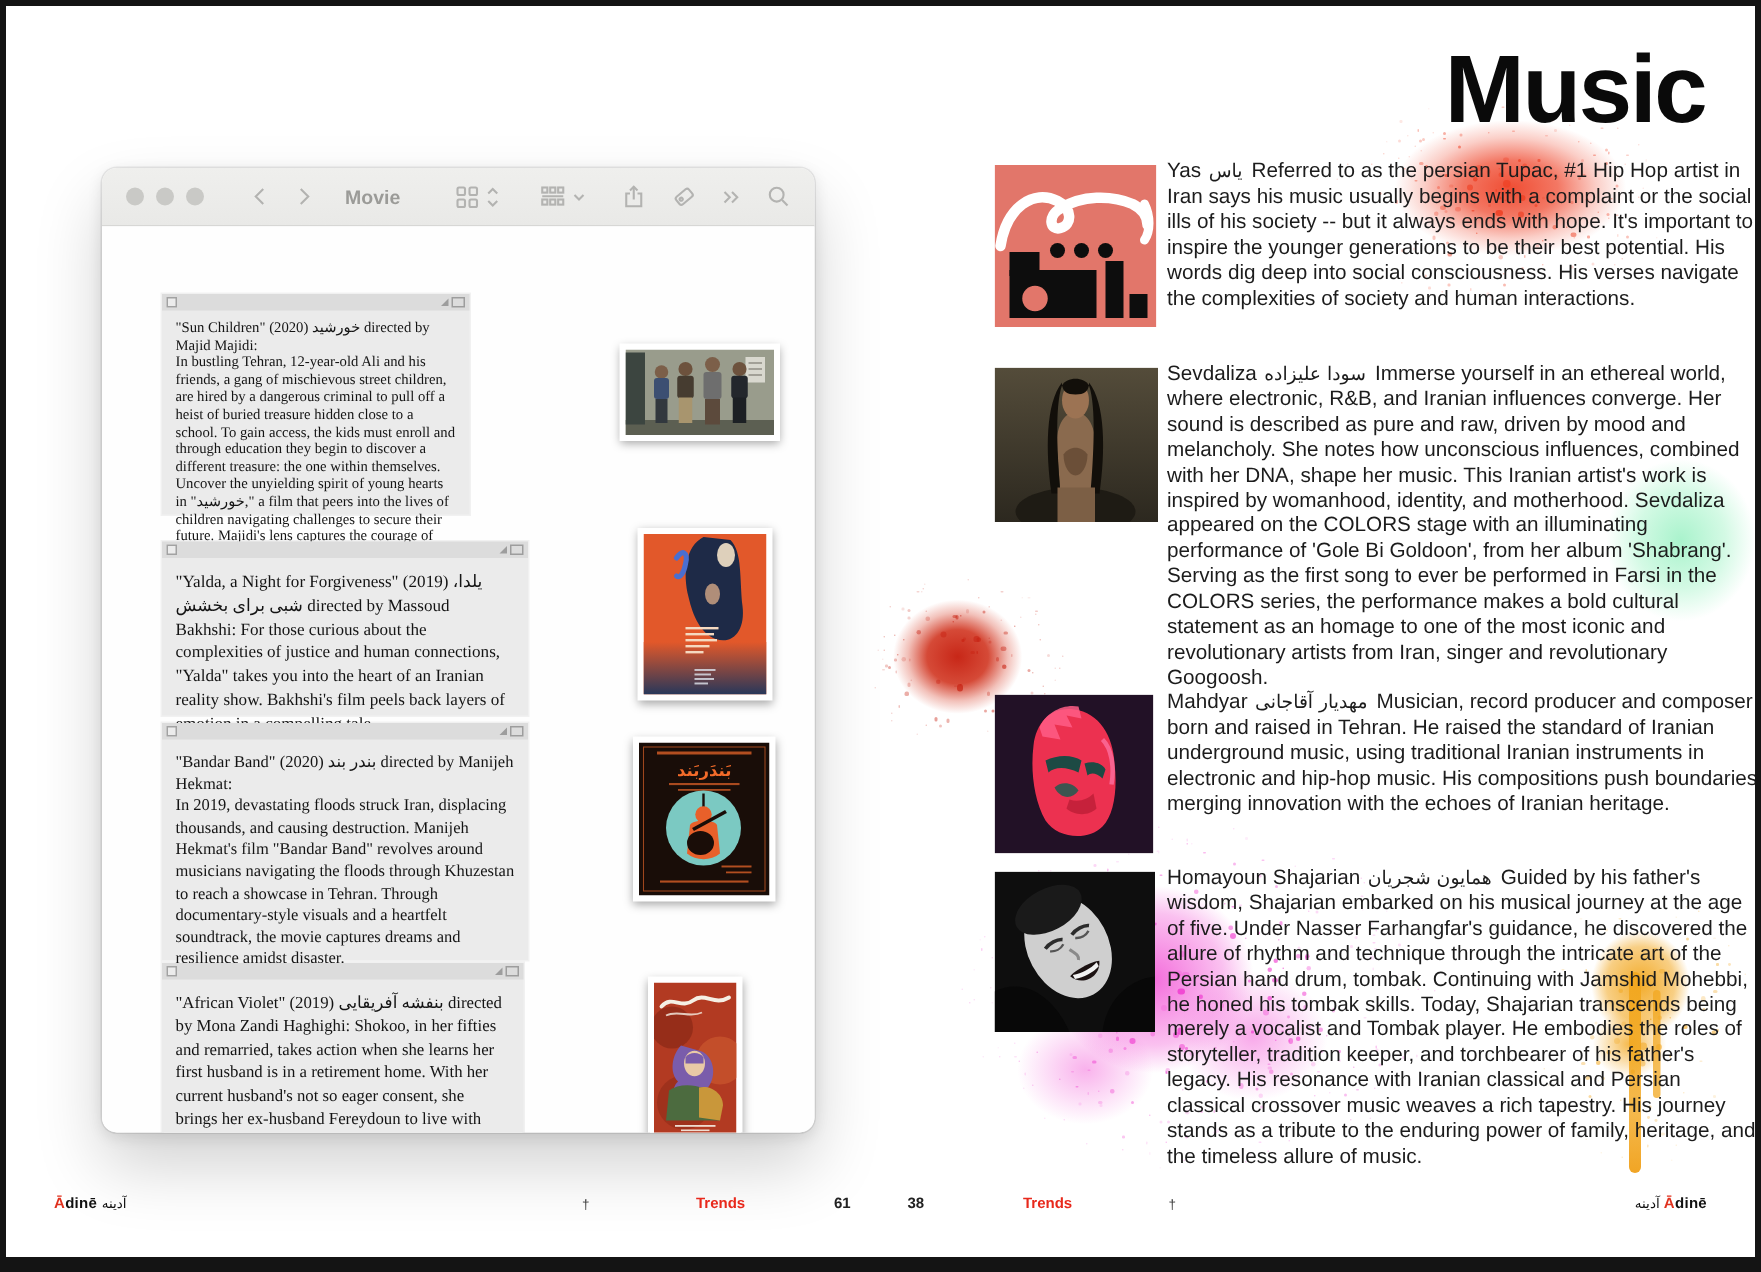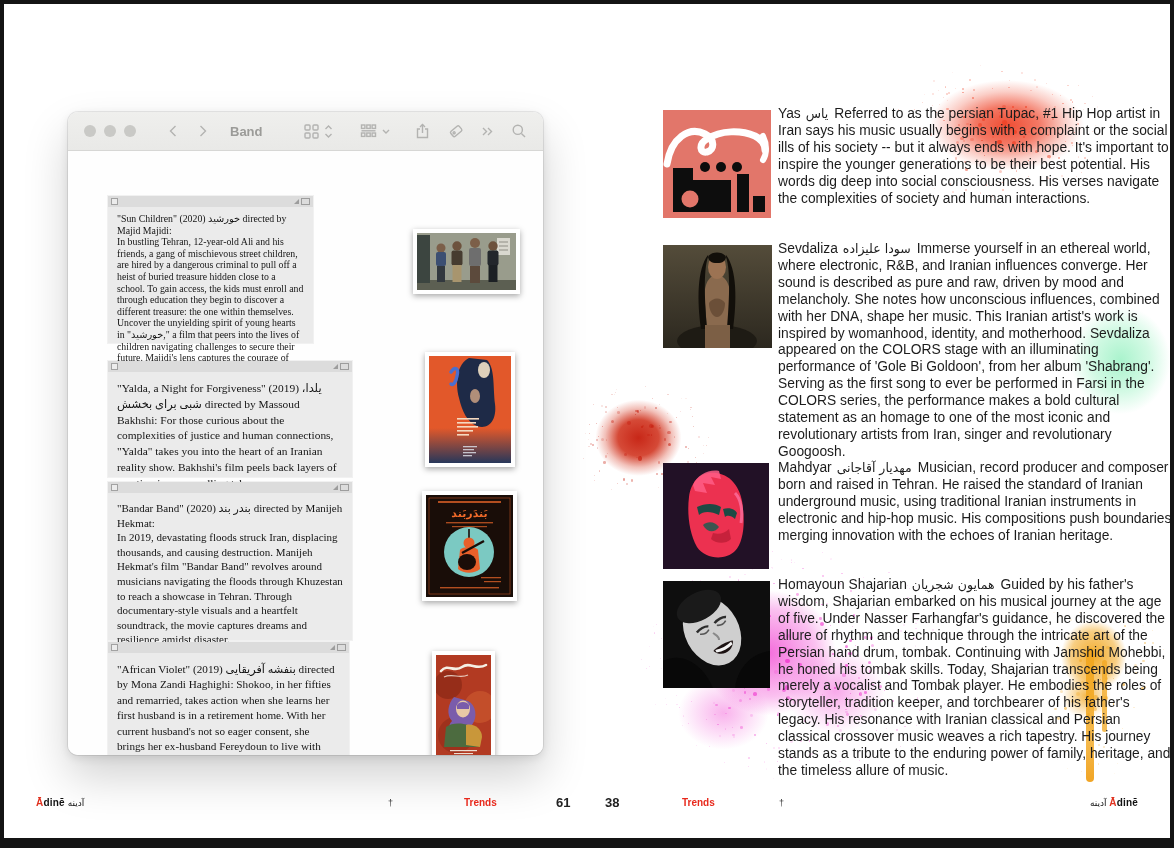--- a/index.html
+++ b/index.html
@@ -71,32 +71,33 @@
   .aname{margin-right:5px;}
   .afa{font-family:"DejaVu Sans",sans-serif;font-size:12.5px;margin-right:6px;}
 
   
   .foot{position:absolute;top:797px;z-index:3;font-size:10px;line-height:12px;}
   .brand{font-weight:700;letter-spacing:.2px;color:#111;}
   .brand .red{color:#e0321f;}
   .brand .fa{font-family:"DejaVu Sans",sans-serif;font-weight:400;font-size:9px;}
   .dagger{color:#3a3a3a;font-size:9px;}
   .section{color:#e8291c;font-weight:700;}
-  .pageno{font-weight:700;font-size:13px;color:#222;}
+  .pageno{font-weight:700;font-size:10px;color:#222;}
 </style>
 </head>
 <body>
 
 <div class="sheet">
 
   <div class="fr fr-top"></div>
   <div class="fr fr-left"></div>
   <div class="fr fr-right"></div>
   <div class="fr fr-bottom"></div>
 
+  <h1 class="title music">Music</h1>
 
   <div class="spray" id="spray-red-top">
       <span class="dot" style="left: 56.9px; top: 44.3px; width: 2.2px; height: 2.2px; background: rgb(238, 62, 34); opacity: 0.55;"></span>
       <span class="dot" style="left: 68.9px; top: 21.5px; width: 2.3px; height: 2.3px; background: rgb(238, 62, 34); opacity: 0.4;"></span>
       <span class="dot" style="left: 208.1px; top: 97.2px; width: 0.9px; height: 0.9px; background: rgb(238, 62, 34); opacity: 0.1;"></span>
       <span class="dot" style="left: 134.9px; top: 65.2px; width: 2.3px; height: 2.3px; background: rgb(238, 62, 34); opacity: 0.22;"></span>
       <span class="dot" style="left: 190.8px; top: 90.9px; width: 2.1px; height: 2.1px; background: rgb(238, 62, 34); opacity: 0.31;"></span>
       <span class="dot" style="left: 105.9px; top: 48.5px; width: 3.1px; height: 3.1px; background: rgb(238, 62, 34); opacity: 0.48;"></span>
       <span class="dot" style="left: 138px; top: 128.7px; width: 0.9px; height: 0.9px; background: rgb(238, 62, 34); opacity: 0.24;"></span>
       <span class="dot" style="left: 118.8px; top: 75.1px; width: 3.8px; height: 3.8px; background: rgb(238, 62, 34); opacity: 0.67;"></span>
@@ -703,21 +704,21 @@
       <button class="tbtn" style="margin-left:30px">
         <svg width="14" height="16" viewBox="0 0 14 16">
             <path class="ticon" d="M9.5 3 L4.5 8 L9.5 13" stroke-width="2" stroke="#a7a7a5"></path>
           </svg>
       </button>
       <button class="tbtn" style="margin-left:16px">
         <svg width="14" height="16" viewBox="0 0 14 16">
             <path class="ticon" d="M4.5 3 L9.5 8 L4.5 13" stroke-width="2" stroke="#c6c6c4"></path>
           </svg>
       </button>
-      <span class="wtitle">Band</span>
+      <span class="wtitle">Movie</span>
       <span style="flex:1"></span>
       <button class="tbtn">
         <svg width="15" height="15" viewBox="0 0 15 15">
           <g class="ticon">
               <rect x="1" y="1" width="5" height="5" rx="1"></rect>
               <rect x="9" y="1" width="5" height="5" rx="1"></rect>
               <rect x="1" y="9" width="5" height="5" rx="1"></rect>
               <rect x="9" y="9" width="5" height="5" rx="1"></rect>
             </g>
         </svg>

